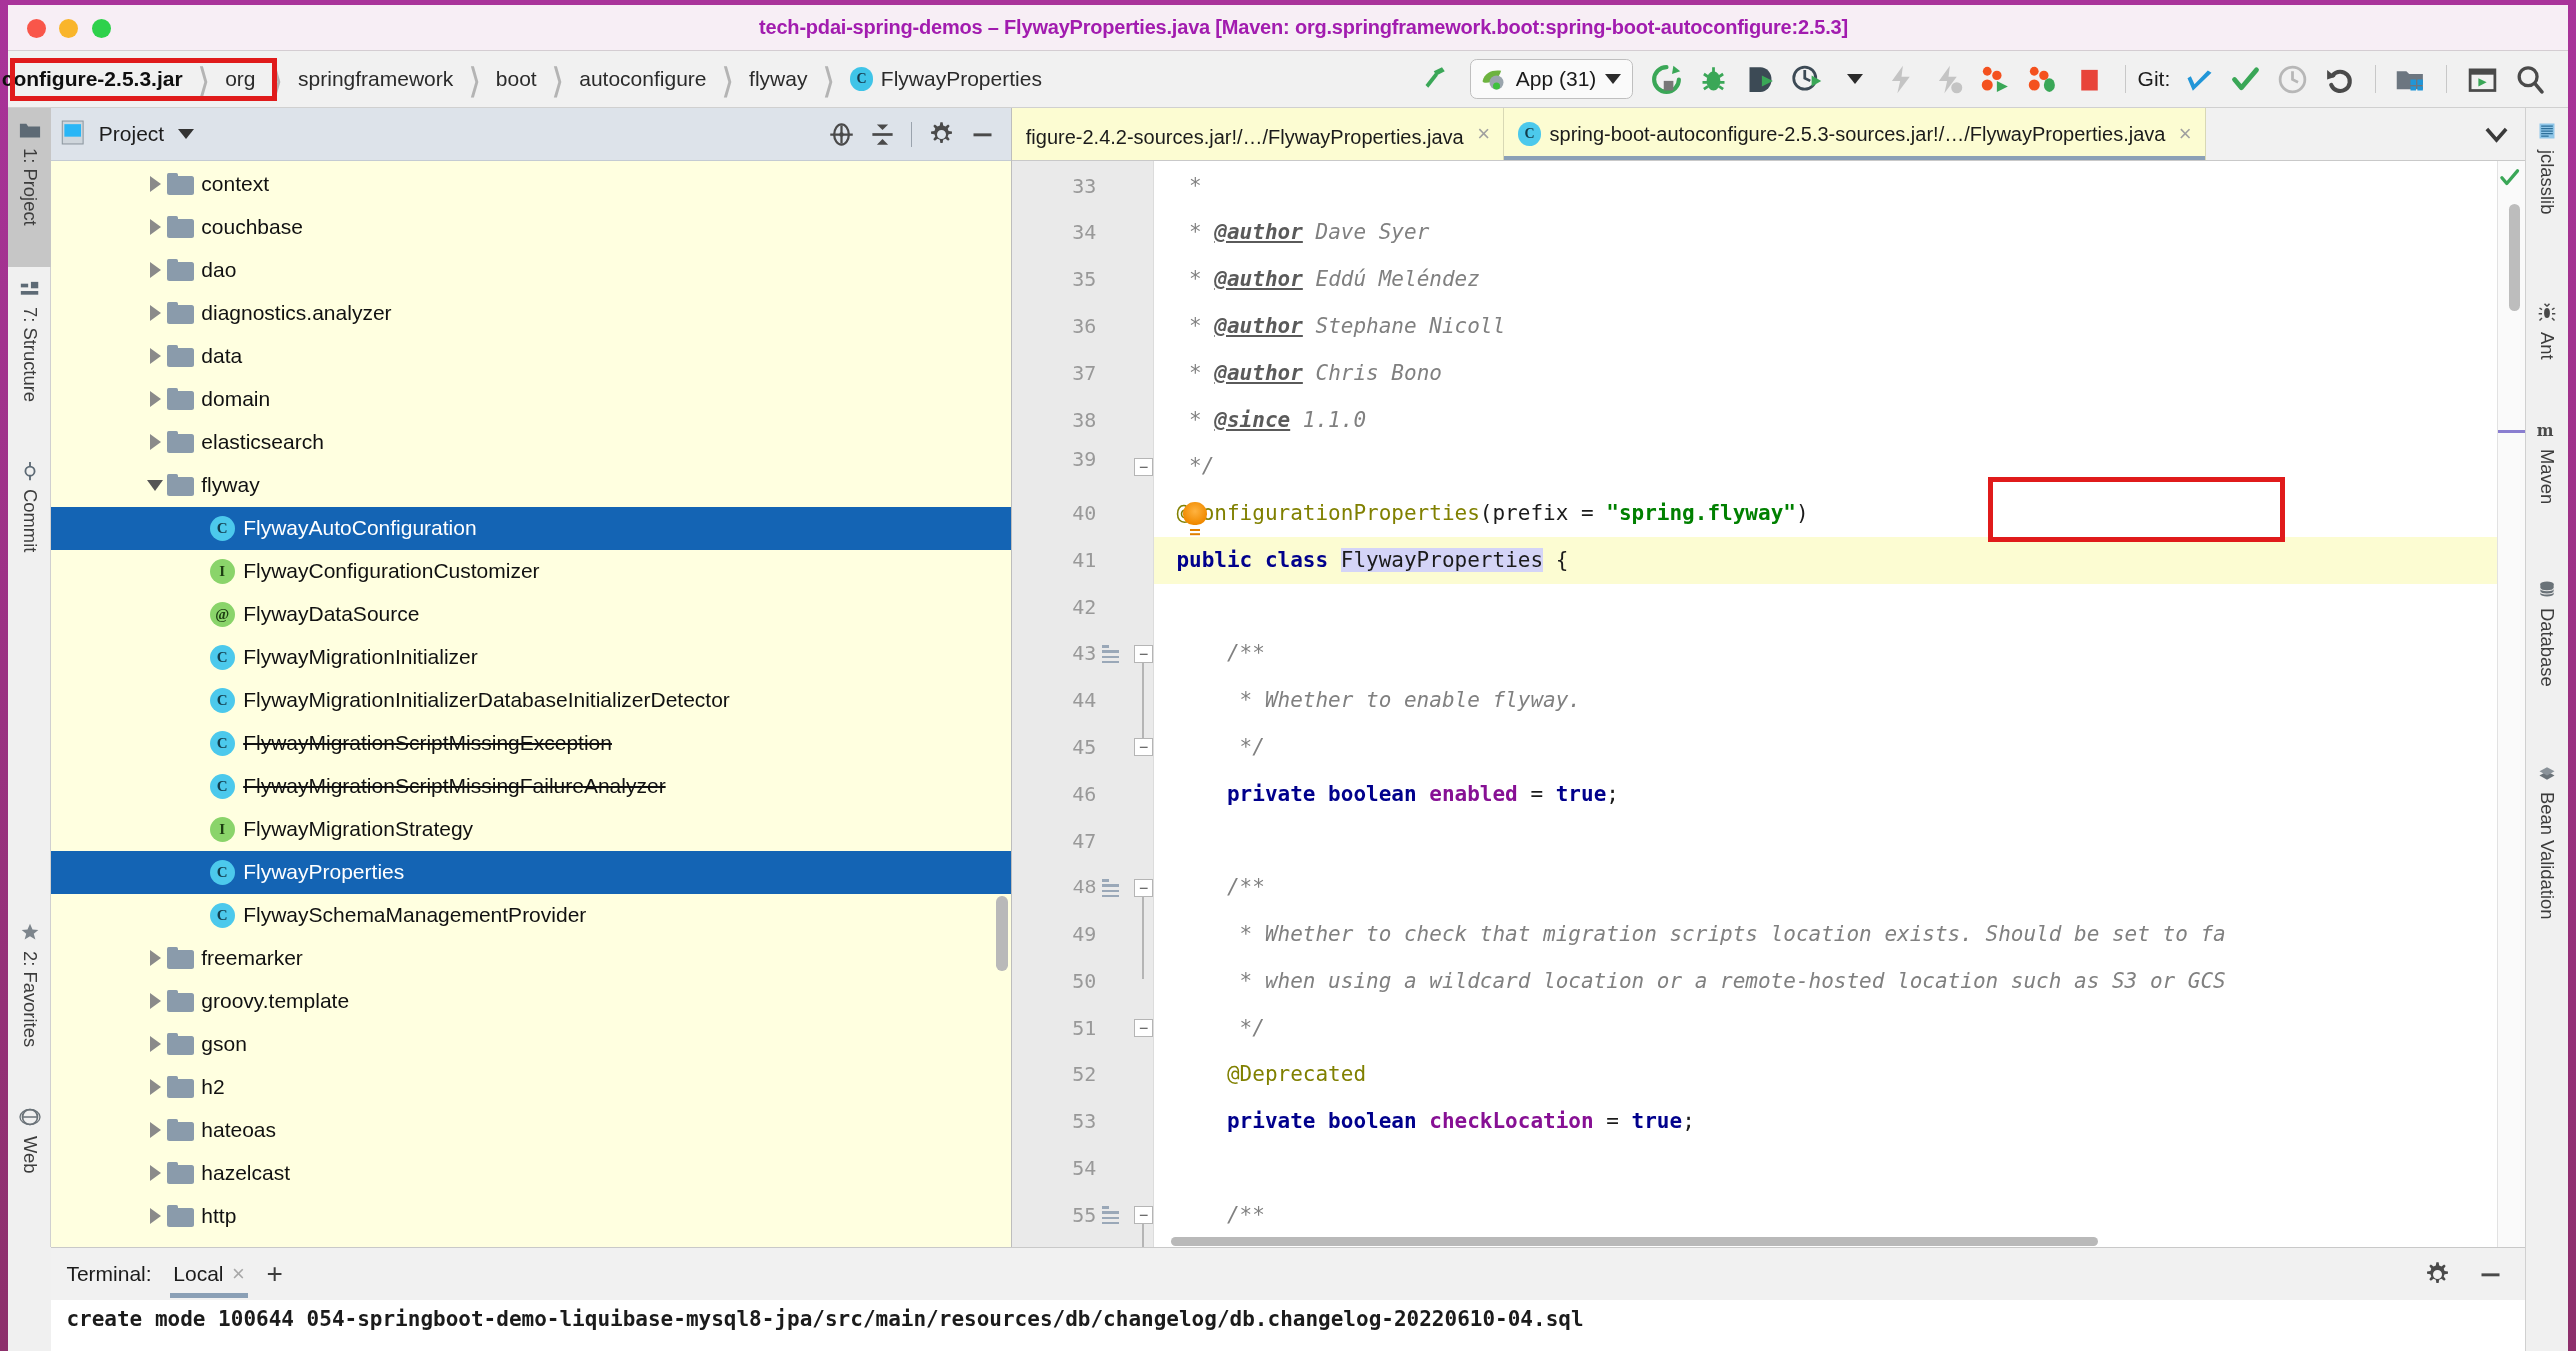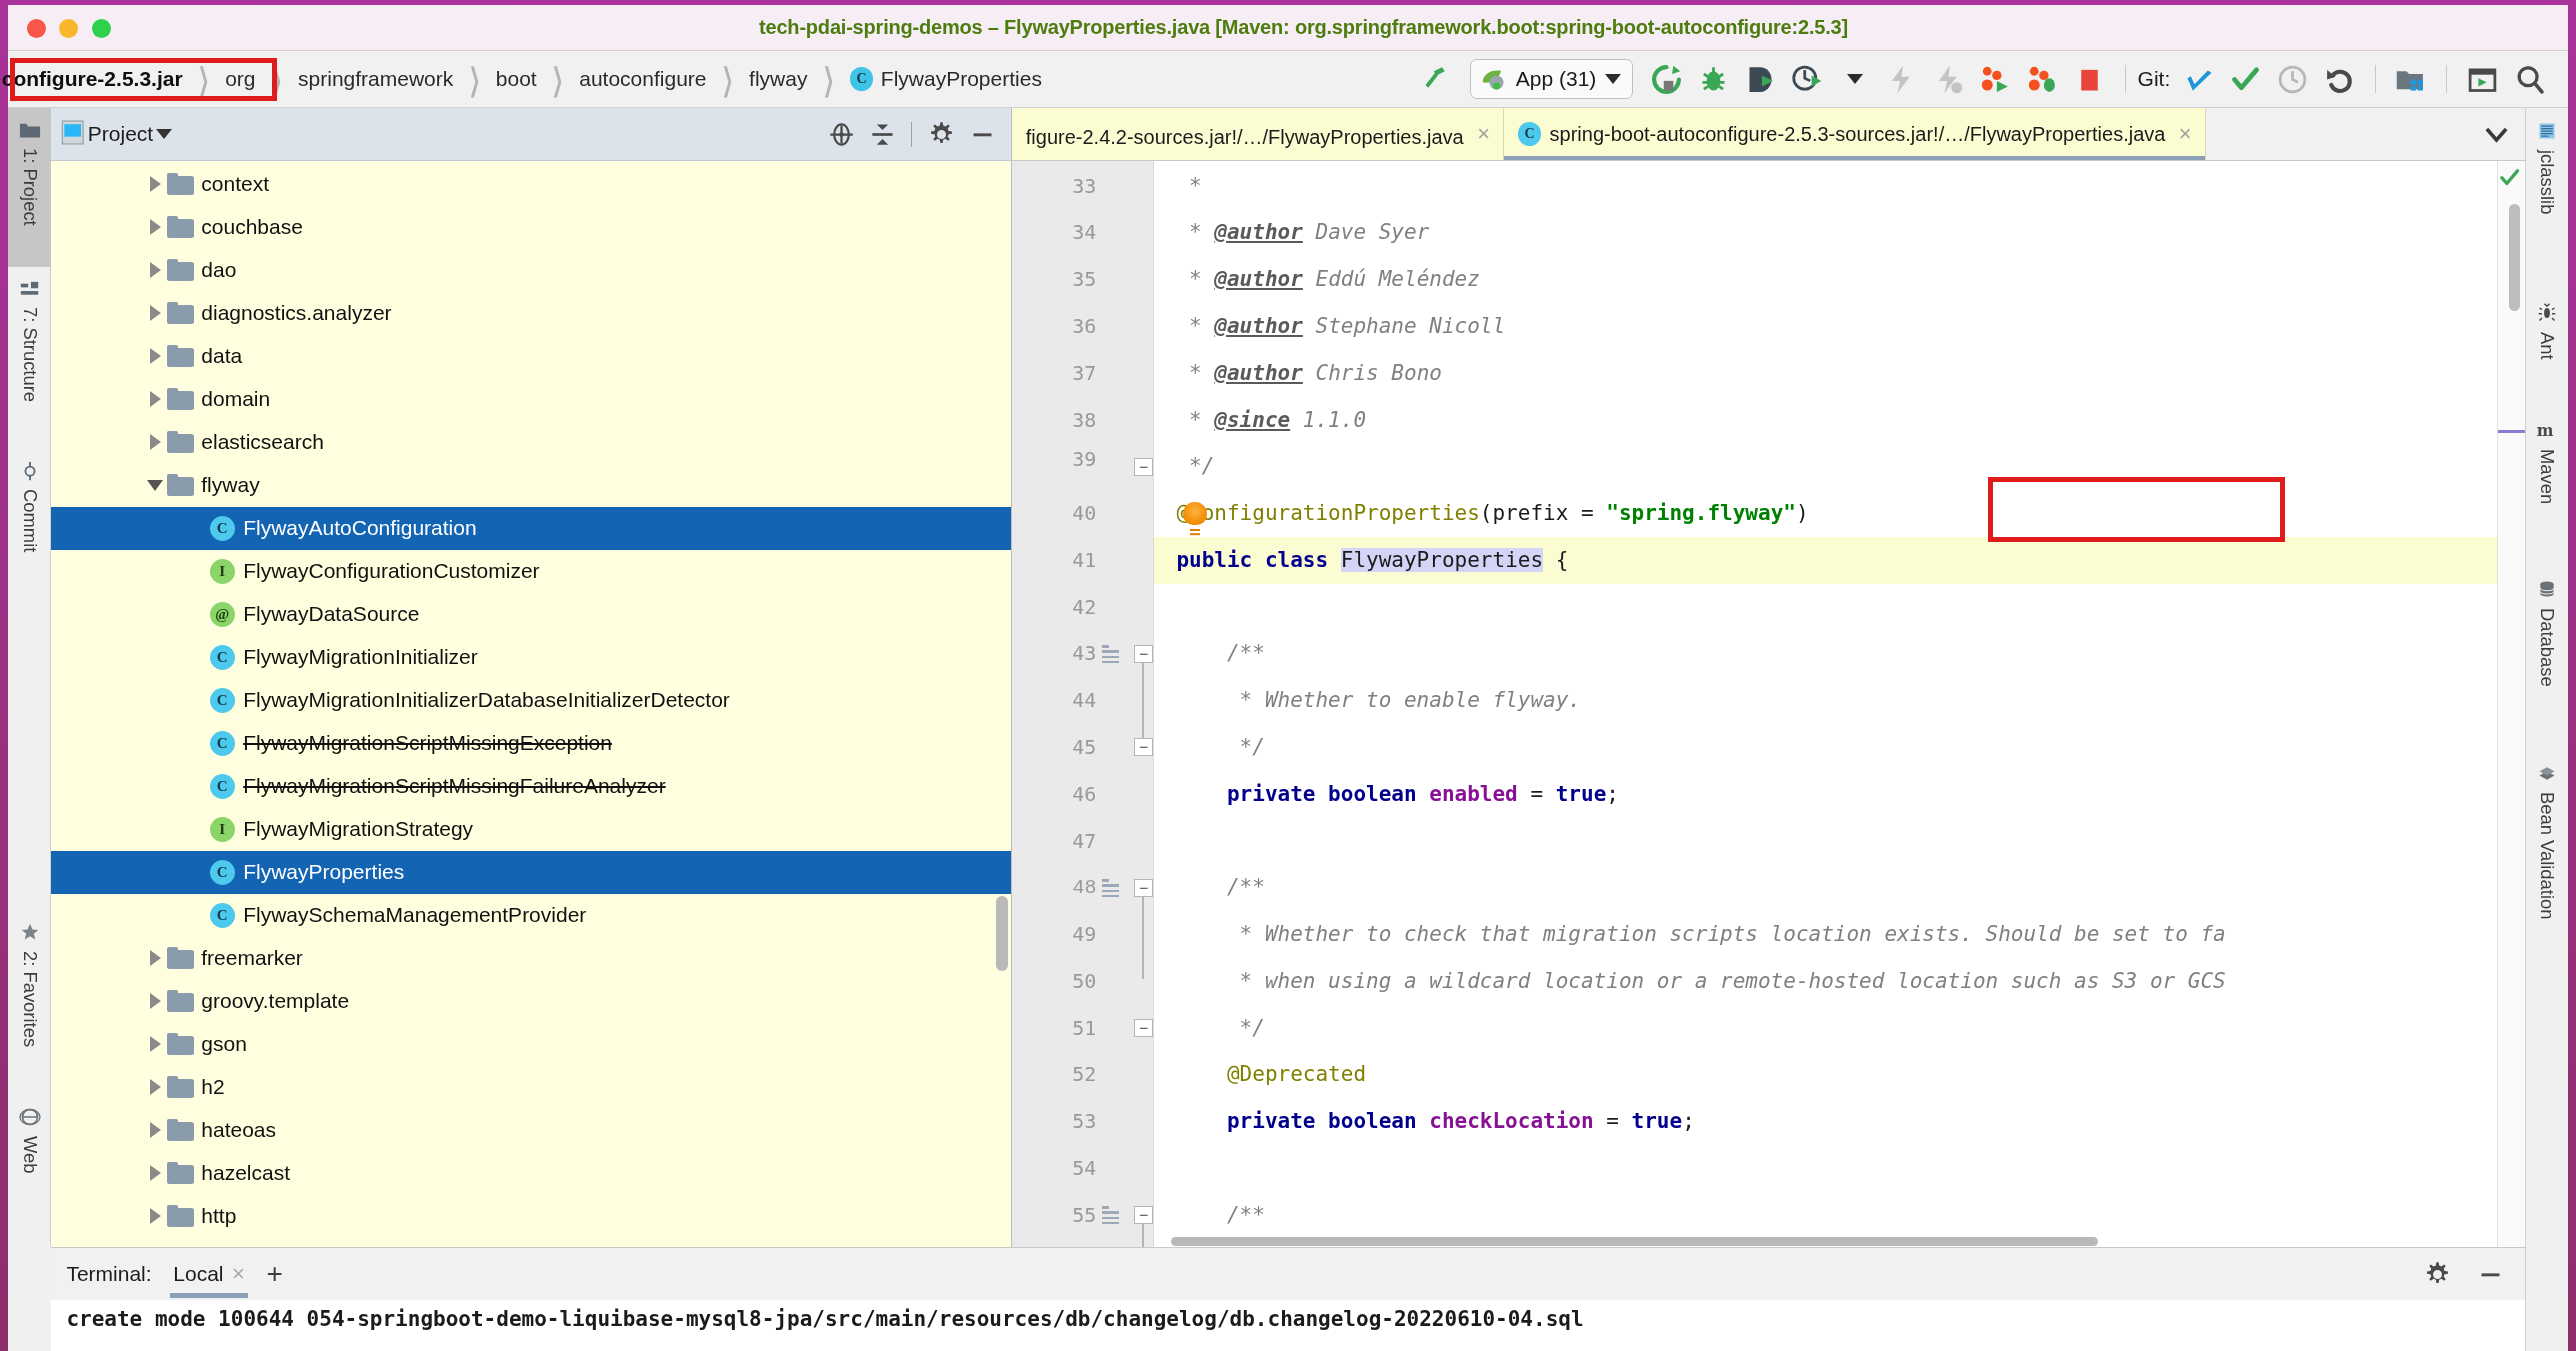--- a/index.html
+++ b/index.html
@@ -25,21 +25,21 @@
     background:#f7eef5;
     border-bottom:0.8px solid #d4cdd2;
     display:flex; align-items:center; justify-content:center;
   }
   #traffic { position:absolute; left:18.4px; top:14px; display:flex; gap:13.4px; }
   .tl { width:19px; height:19px; border-radius:50%; }
   .tl-r { background:#f9564a; }
   .tl-y { background:#f9b52b; }
   .tl-g { background:#2ed14b; }
   #title-text {
-    font-size:20px; color:#4d7c0f; font-weight:600; letter-spacing:-0.2px;margin-left:31px;
+    font-size:20px; color:#a21caf; font-weight:600; letter-spacing:-0.2px;margin-left:31px;
   }
 
   
   #navbar {
     position:absolute; left:0; top:46px; right:0; height:57px;
     background:#f1f1f1;
     border-bottom:0.8px solid #d0d0d0;
     display:flex; align-items:center;
   }
   #breadcrumbs { display:flex; align-items:center; height:100%; padding-left:0px; flex:0 0 auto; }
@@ -110,21 +110,21 @@
   }
 
   
   #project-panel {
     position:absolute; left:43px; top:103px; width:961px; bottom:104px;
     background:#ffffe0; border-right:0.8px solid #bdbdbd;
     display:flex; flex-direction:column;
   }
   #project-header {
     height:53px; flex:0 0 53px; background:#dde3ea;
-    display:flex; align-items:center; padding:0 10px; gap:3px;
+    display:flex; align-items:center; padding:0 10px; gap:14px;
     border-bottom:0.8px solid #c4cbd3;
   }
   #project-title { font-size:21px; color:#1c1c1c; }
   #project-header-actions { margin-left:auto; display:flex; align-items:center; gap:3.3px; }
   .ph-icon { width:38px;height:38px;display:flex;align-items:center;justify-content:center; }
   .ph-sep { width:0.8px;height:25px;background:#9aa3ad;margin:0 6.7px; }
 
   #tree {
     flex:1 1 auto; overflow:hidden; position:relative;
     background:#ffffe0; padding-top:1.7px;

